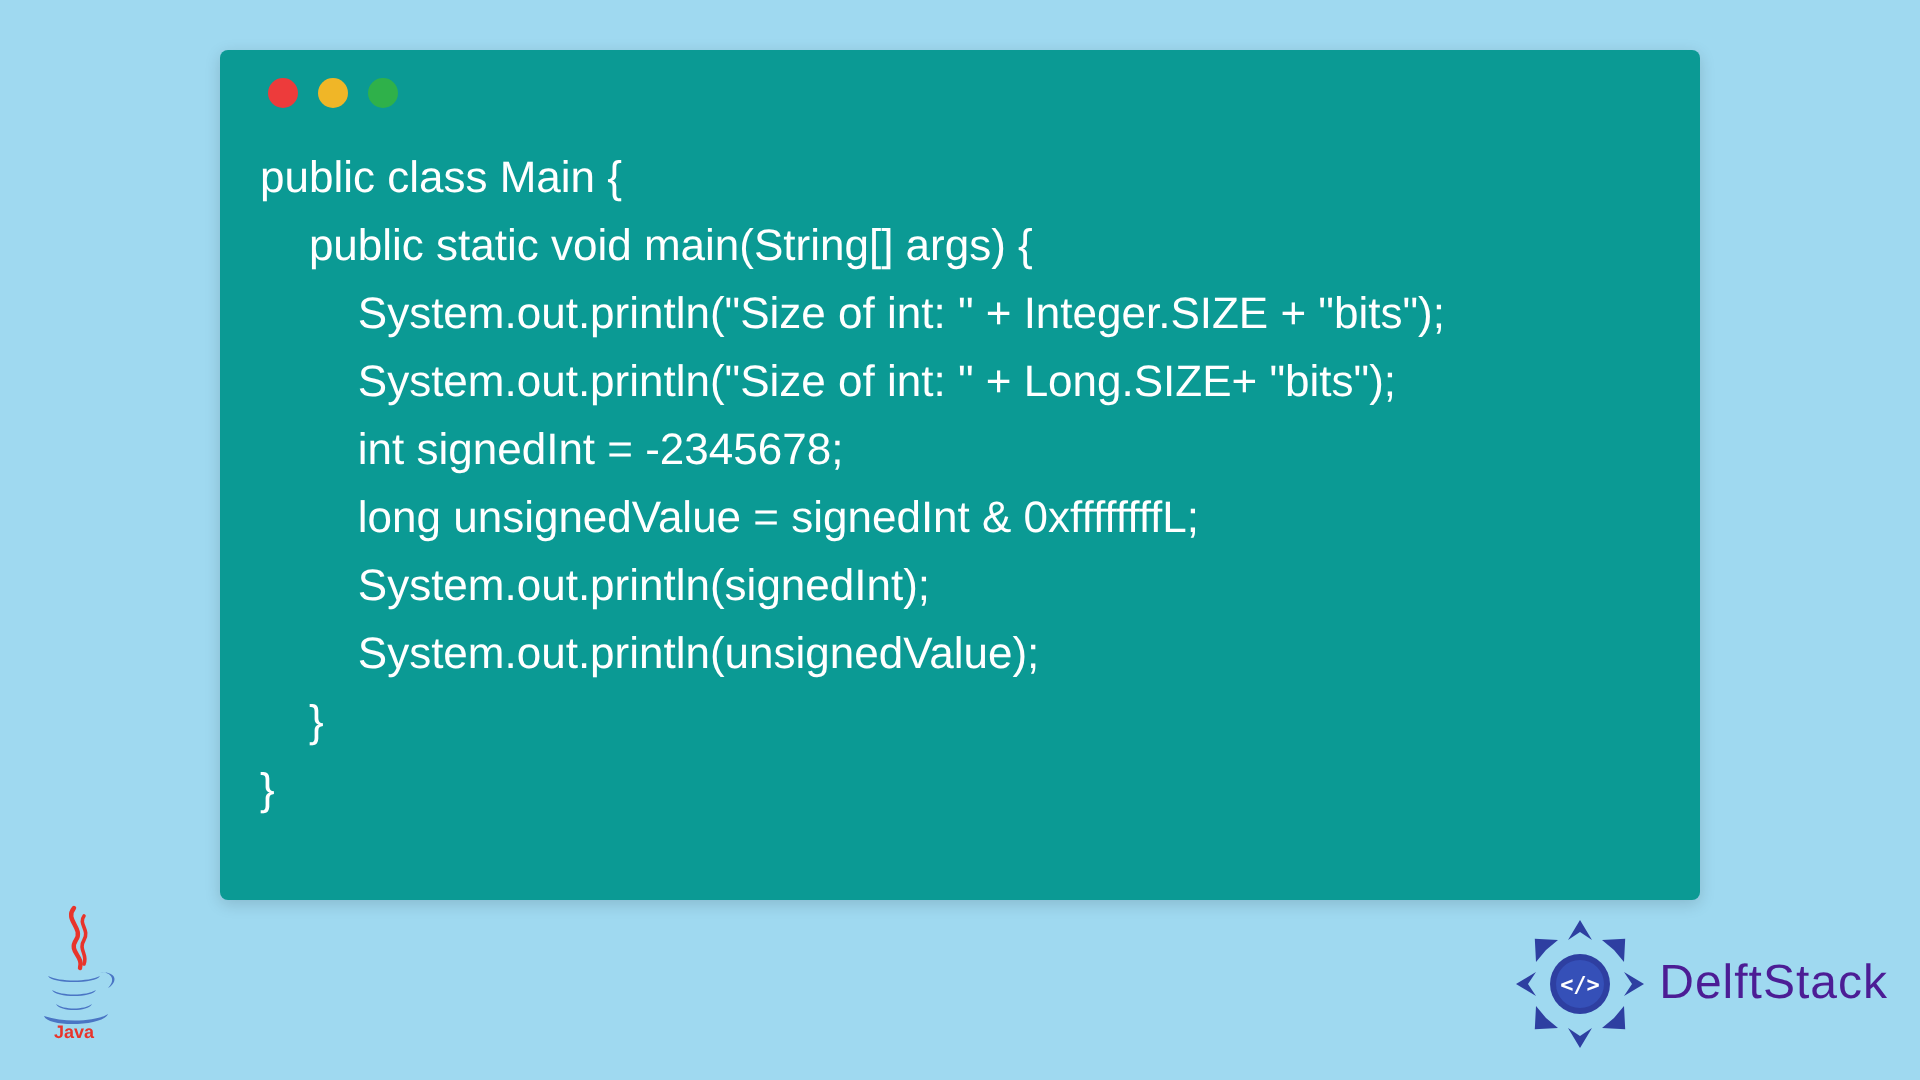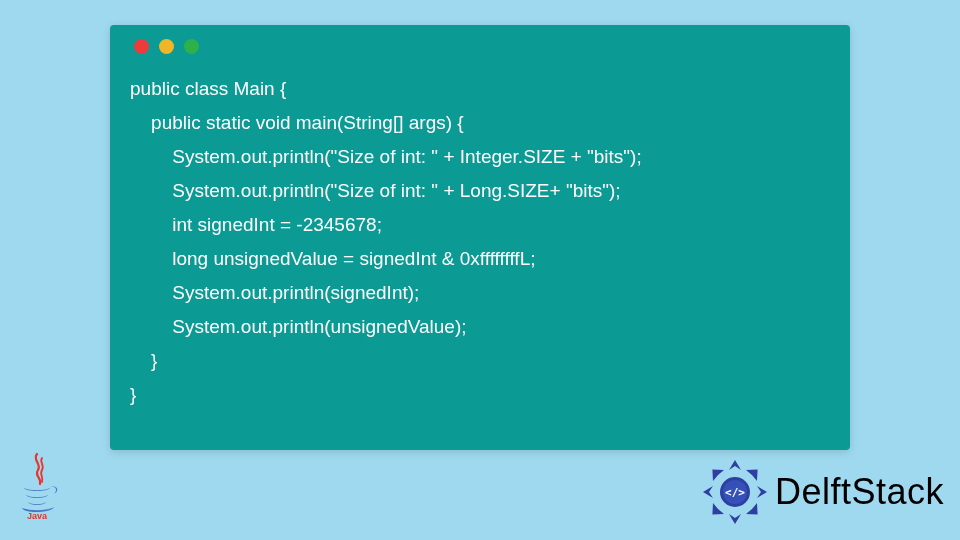--- a/index.html
+++ b/index.html
@@ -32,42 +32,42 @@
     width: 15px;
     height: 15px;
     border-radius: 50%;
   }
   .dot.red { background: #ed3b3b; }
   .dot.yellow { background: #f0b627; }
   .dot.green { background: #2fb14a; }
   .code {
     color: #ffffff;
     font-family: Arial, Helvetica, sans-serif;
-    font-size: 19px;
+    font-size: 22px;
     line-height: 34px;
     white-space: pre;
   }
   .java-logo {
     position: absolute;
     left: 12px;
     bottom: 20px;
     width: 50px;
     height: 68px;
   }
   .delftstack {
     position: absolute;
     right: 16px;
     bottom: 14px;
     display: flex;
     align-items: center;
     gap: 6px;
   }
   .ds-text {
-    color: #000000;
-    font-size: 36px;
+    color: #4c1d95;
+    font-size: 24px;
     font-weight: 500;
     letter-spacing: 0.5px;
   }
   .ds-logo {
     width: 68px;
     height: 68px;
   }
 </style>
 </head>
 <body>

